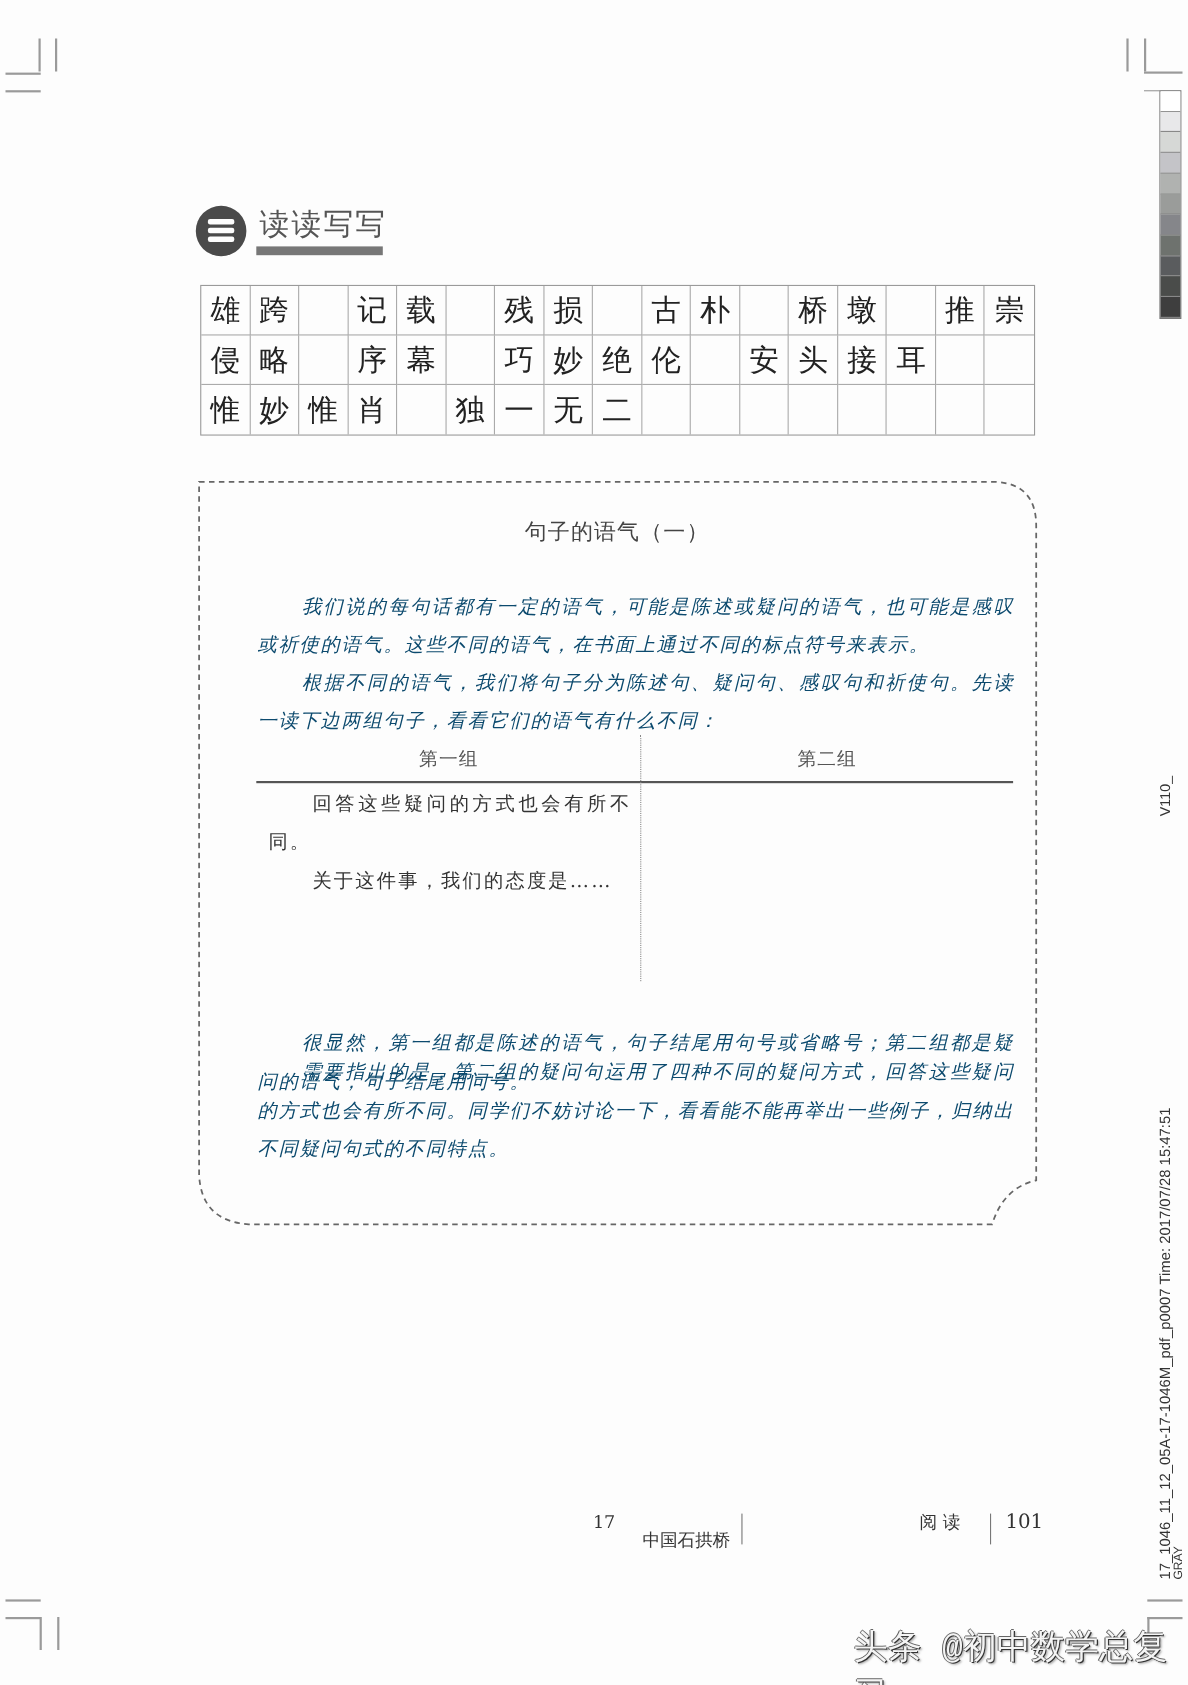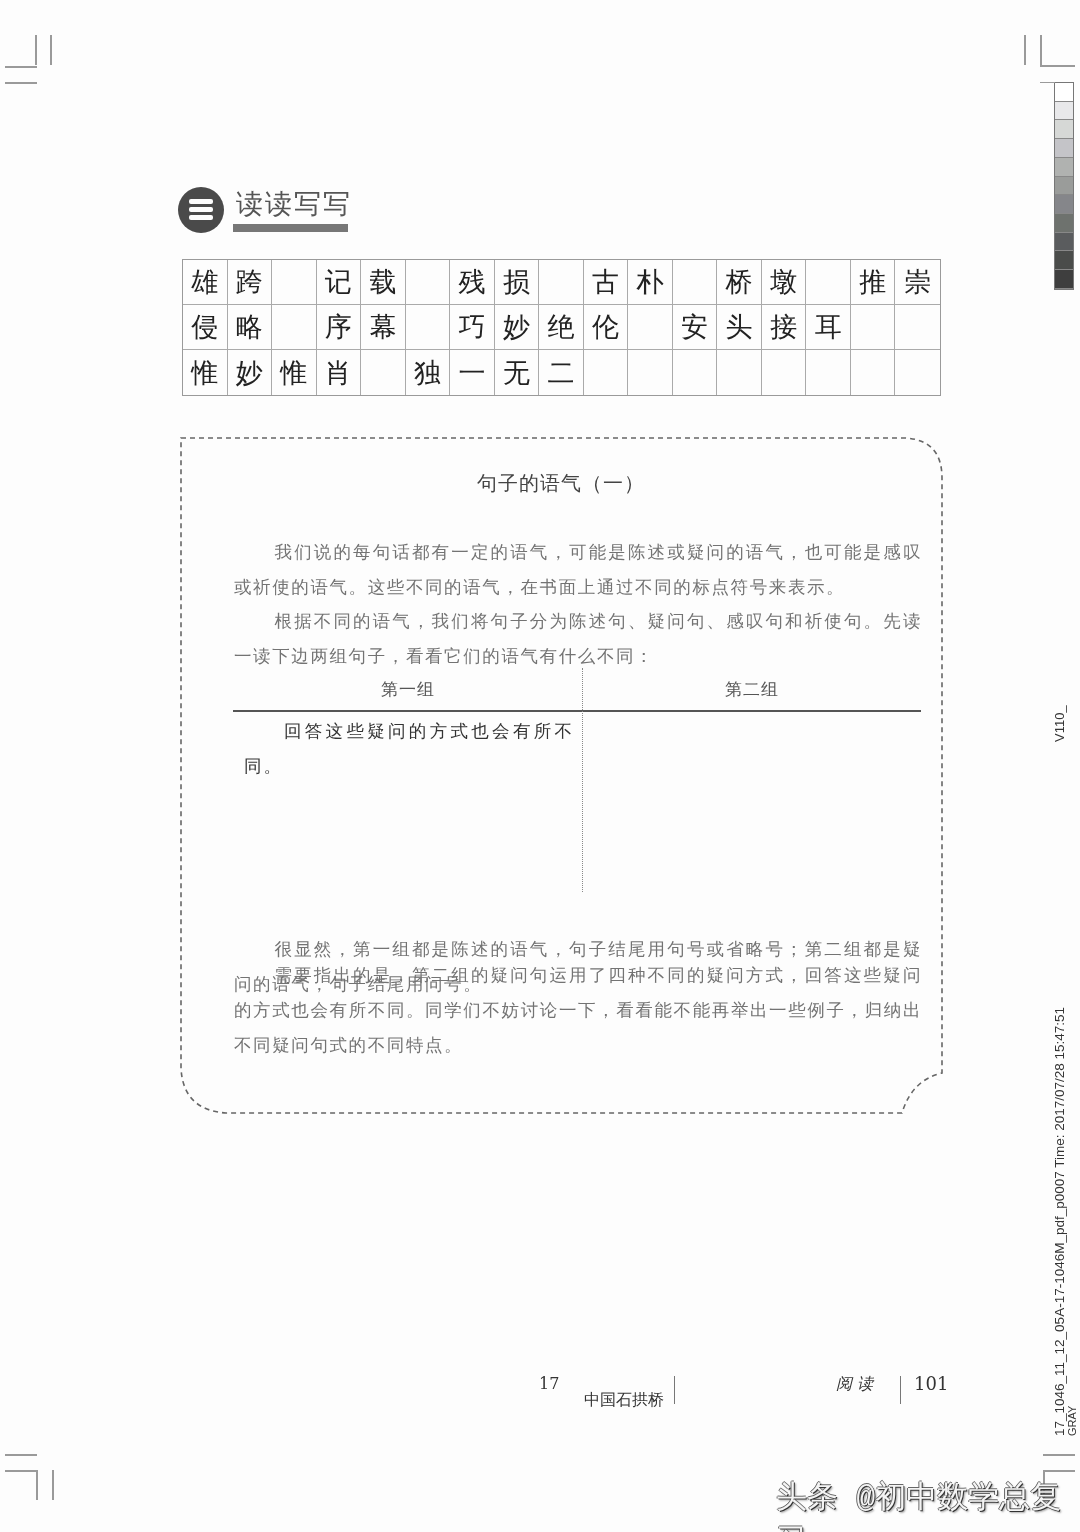--- a/index.html
+++ b/index.html
@@ -38,21 +38,21 @@
     }
 
     
     .box-svg { position: absolute; left: 0; top: 0; }
     .box-title {
       position: absolute; left: 180px; width: 762px; top: 470px; text-align: center;
       font-size: 20px; letter-spacing: 1px; color: #444;
     }
     .para {
       position: absolute; left: 234px; width: 688px; font-size: 17.5px; line-height: 35px;
-      letter-spacing: 1.6px; text-align: justify; color: #737373;
+      letter-spacing: 1.6px; text-align: justify; color: #0c4a6e; font-style: italic;
     }
     .para .indent { display: inline-block; width: 40px; }
 
     .ex-head { position: absolute; top: 678px; font-size: 17px; color: #555; text-align: center; letter-spacing: 1px; }
     .ex-rule { position: absolute; left: 233px; top: 710px; width: 688px; height: 2px; background: #555; }
     .ex-divider { position: absolute; left: 582px; top: 668px; height: 224px; border-left: 1.5px dotted #888; }
     .ex-col { position: absolute; font-size: 17.5px; line-height: 34.8px; letter-spacing: 2px; color: #333; text-align: justify; }
     .ex-col p { margin: 0; text-indent: 40px; }
 
     
@@ -185,35 +185,36 @@
   <span class="indent"></span><span>根据不同的语气，我们将句子分为陈述句、疑问句、感叹句和祈使句。先读一读下边两组句子，看看它们的语气有什么不同：</span>
 </div>
 
 <div class="ex-head" style="left:234px;width:348px;">第一组</div>
 <div class="ex-head" style="left:584px;width:336px;">第二组</div>
 <div class="ex-rule"></div>
 <div class="ex-divider"></div>
 
 <div class="ex-col" style="left:244px;top:714px;width:330px;">
   <p>回答这些疑问的方式也会有所不同。</p>
+  <p>关于这件事，我们的态度是……</p>
 </div>
 <div class="ex-col" style="left:595px;top:714px;width:326px;">
 </div>
 
 <div class="para" style="top:932px;">
   <span class="indent"></span><span>很显然，第一组都是陈述的语气，句子结尾用句号或省略号；第二组都是疑问的语气，句子结尾用问号。</span>
 </div>
 <div class="para" style="top:958px;">
   <span class="indent"></span><span>需要指出的是，第二组的疑问句运用了四种不同的疑问方式，回答这些疑问的方式也会有所不同。同学们不妨讨论一下，看看能不能再举出一些例子，归纳出不同疑问句式的不同特点。</span>
 </div>
 
 <div class="footer-text" style="left:539px;">17</div>
 <div class="footer-text" style="left:584px;margin-top:16px;">中国石拱桥</div>
 <div class="footer-sep" style="left:674px;top:1376px;"></div>
-<div class="footer-text" style="left:836px;font-style:italic;">阅 读</div>
+<div class="footer-text" style="left:836px;">阅 读</div>
 <div class="footer-sep" style="left:900px;top:1376px;"></div>
 <div class="footer-text" style="left:914px;top:1373px;font-size:18px;">101</div>
 
 <div class="vert-text" style="left:1052px;top:742px;font-size:13px;">V110_</div>
 <div class="vert-text" style="left:1052px;top:1436px;font-size:13.5px;">17_1046_11_12_05A-17-1046M_pdf_p0007 Time: 2017/07/28 15:47:51</div>
 <div class="vert-text" style="left:1066px;top:1436px;font-size:11px;">GRAY</div>
 
 <div class="watermark">头条 @初中数学总复习</div>
 
 </body></html>

